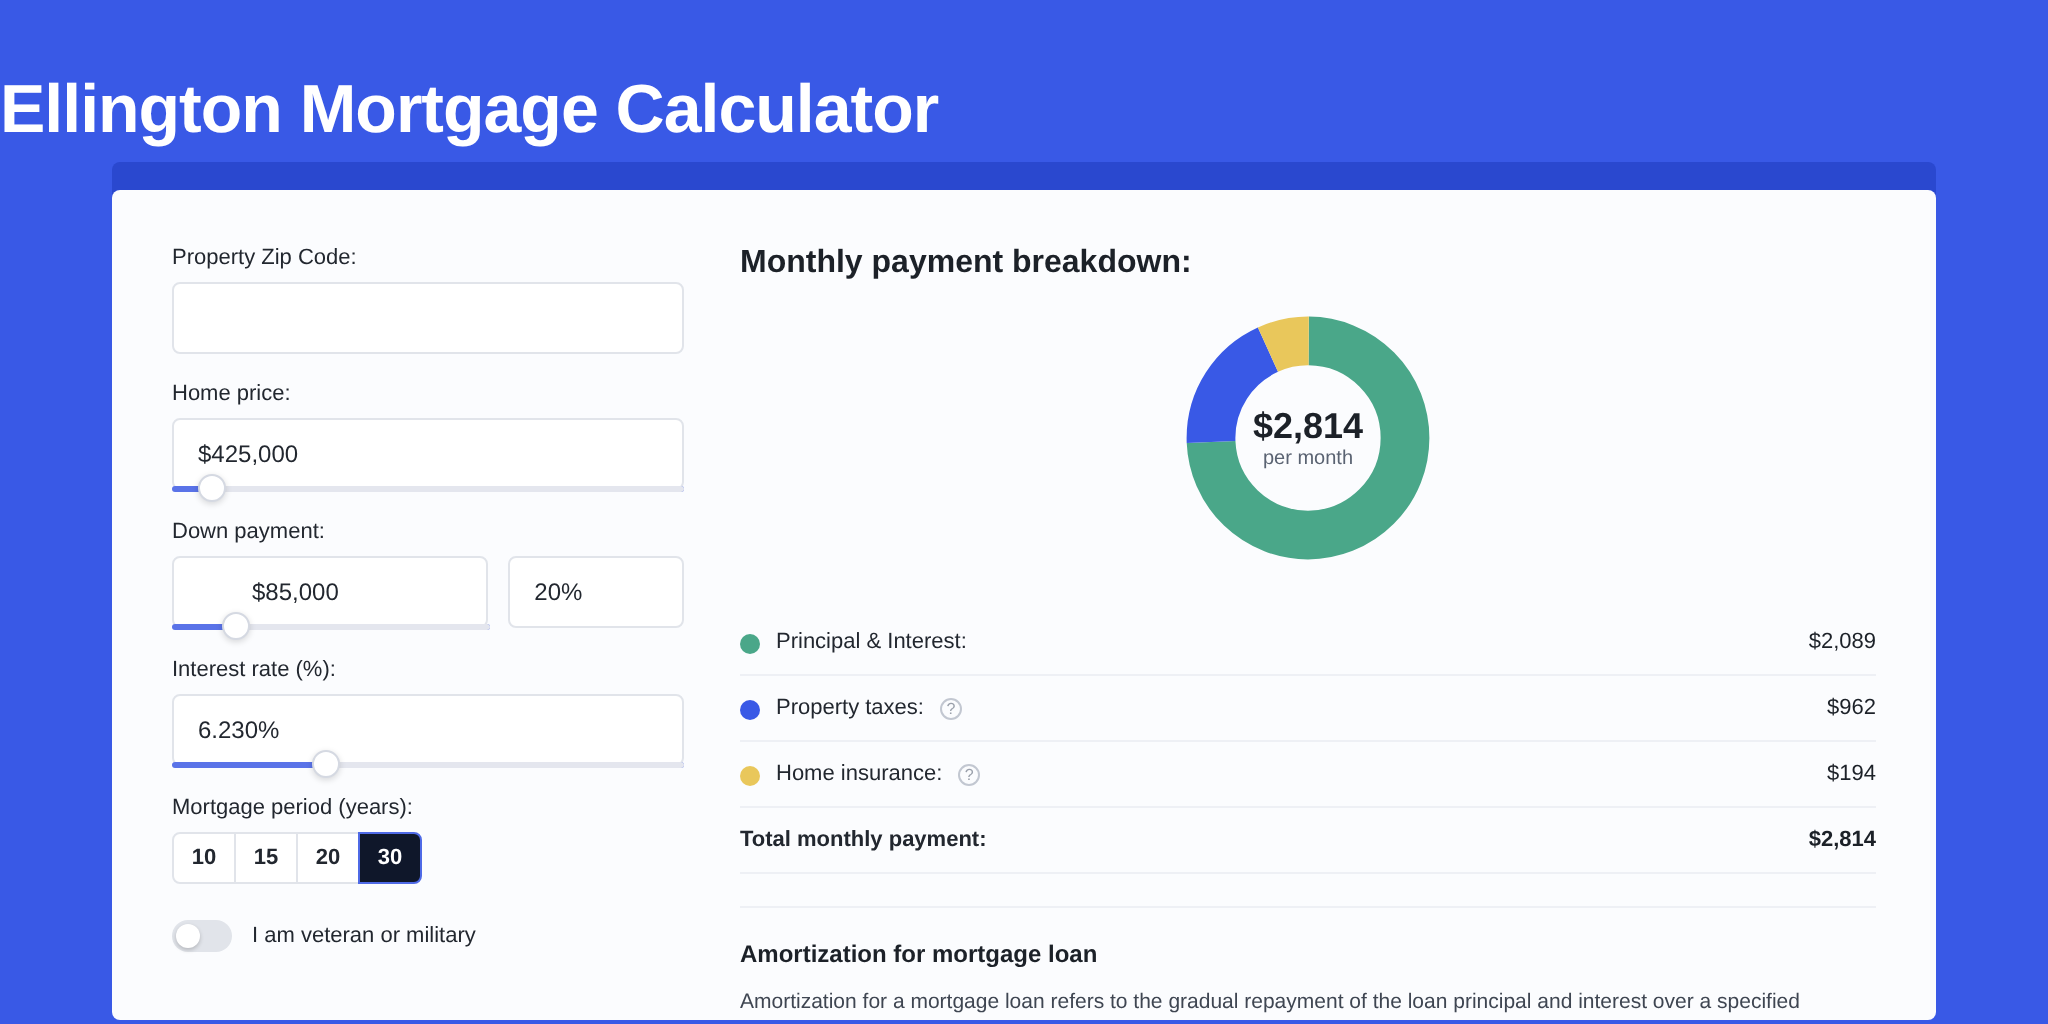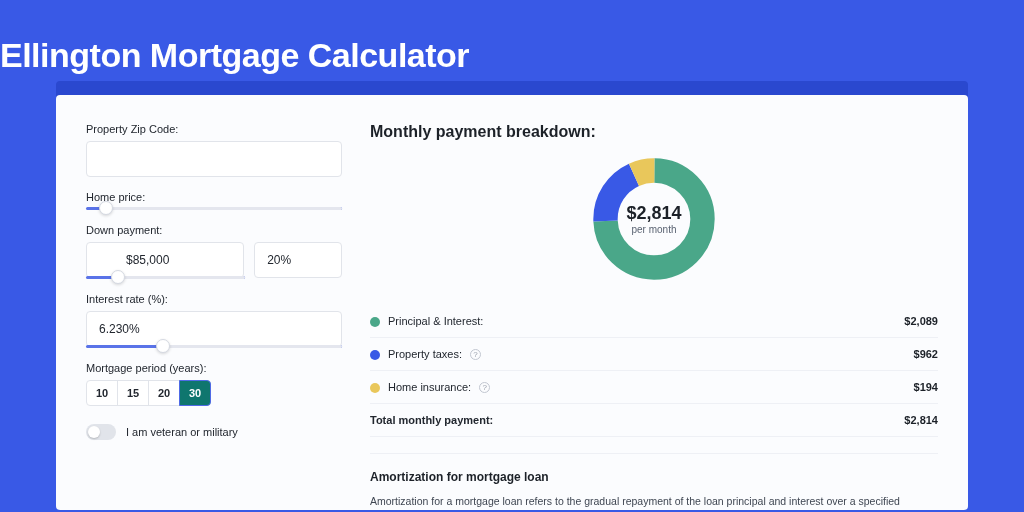--- a/index.html
+++ b/index.html
@@ -81,21 +81,21 @@
     display: flex;
     align-items: center;
     justify-content: center;
     cursor: pointer;
     font-weight: 600;
     color: #22272f;
   }
   .seg + .seg { margin-left: -1px; }
   .seg:first-child { border-radius: 4px 0 0 4px; }
   .seg:last-child { border-radius: 0 4px 4px 0; }
-  .seg.active { background: #0f766e; color: #fff; border-color: #4f6ae6; }
+  .seg.active { background: #0f172a; color: #fff; border-color: #4f6ae6; }
   .toggle-row { display: flex; align-items: center; gap: 10px; margin-top: 18px; }
   .toggle {
     width: 30px; height: 16px; border-radius: 10px;
     background: #e1e4ea; position: relative; cursor: pointer;
   }
   .toggle::after {
     content: ""; position: absolute; width: 12px; height: 12px;
     background: #fff; border-radius: 50%; top: 2px; left: 2px;
     box-shadow: 0 1px 2px rgba(0,0,0,0.2);
   }
@@ -111,21 +111,21 @@
   .donut-sub { font-size: 10px; color: #5a6372; }
   .legend { }
   .legend-row {
     display: flex; align-items: center; justify-content: space-between;
     padding: 10px 0; border-bottom: 1px solid #eef0f5;
     font-size: 11px;
   }
   .legend-left { display: flex; align-items: flex-end; gap: 8px; }
   .dot { width: 10px; height: 10px; border-radius: 50%; flex-shrink: 0; }
   .legend-label { color: #22272f; }
-  .legend-value { color: #1c2128; font-weight: 700; }
+  .legend-value { color: #1c2128; font-weight: 400; }
   .legend-row.total .legend-label,
   .legend-row.total .legend-value { font-weight: 700; }
   .info-icon {
     width: 11px; height: 11px; border-radius: 50%;
     border: 1px solid #c2c7d1; color: #9aa0ab;
     font-size: 8px; line-height: 9px; text-align: center;
     display: inline-block;
   }
   .amort {
     margin-top: 16px; border-top: 1px solid #eef0f5; padding-top: 16px;
@@ -143,20 +143,21 @@
 <div class="card">
   <div class="left">
 
     <div class="field-group">
       <div class="field-label">Property Zip Code:</div>
       <input class="text-input" value="" style="">
     </div>
 
     <div class="field-group">
       <div class="field-label">Home price:</div>
+      <input class="text-input" value="$425,000" style="">
       <div class="slider-track">
         <div class="rest" style="left: 8%;"></div>
         <div class="slider-thumb" style="left: calc(8% - 7px);"></div>
       </div>
     </div>
 
     <div class="field-group">
       <div class="field-label">Down payment:</div>
       <div class="hp-row">
         <input class="text-input" style="flex: 1.7 1 0%; padding-left: 39px;" value="$85,000">

